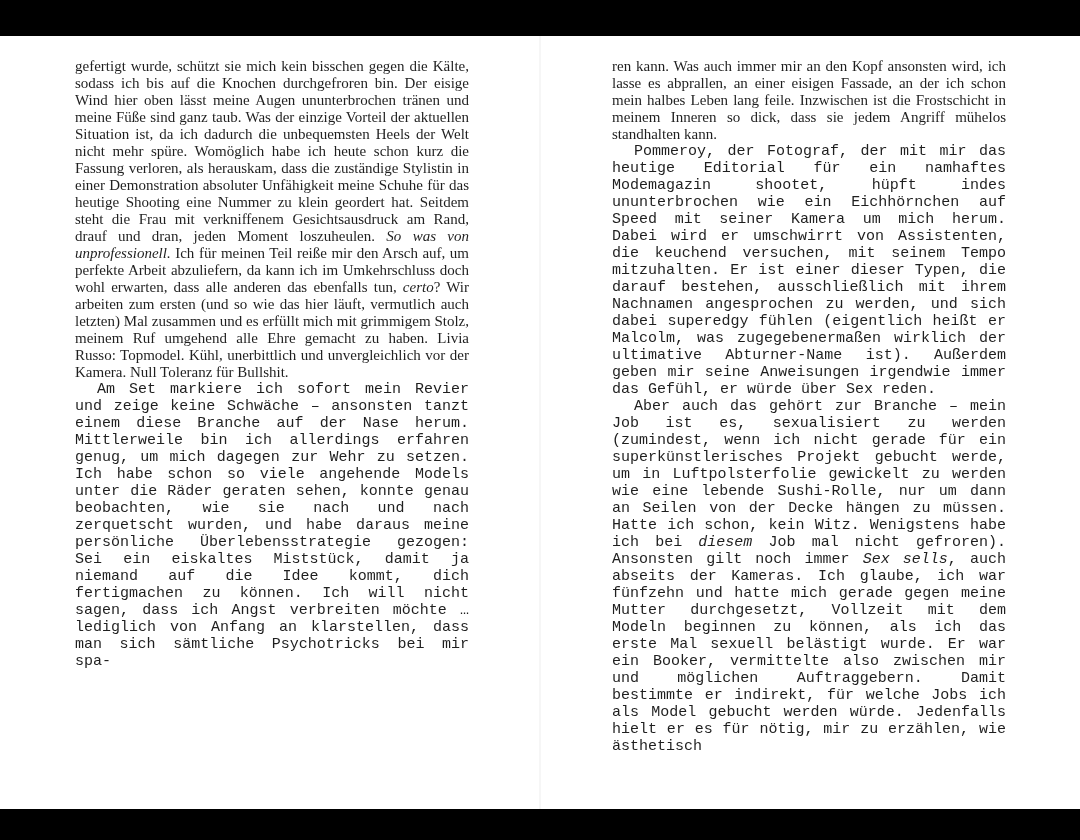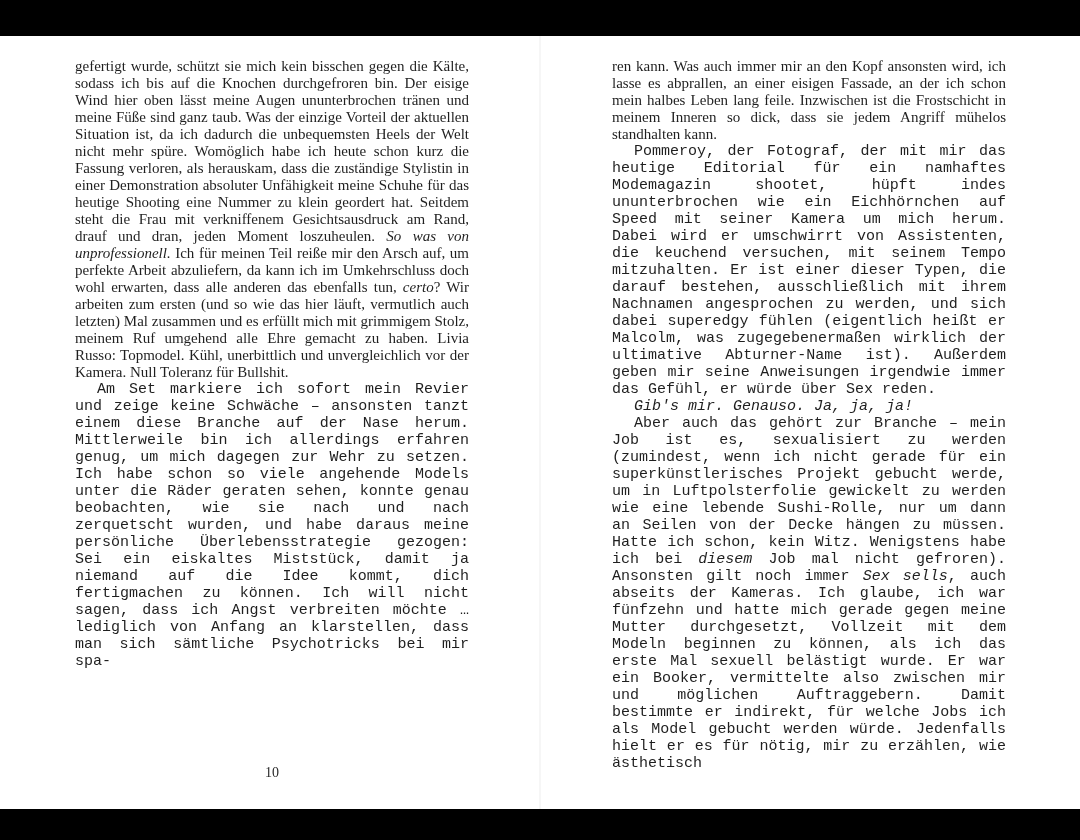--- a/index.html
+++ b/index.html
@@ -66,26 +66,24 @@
 <div class="letterbox top"></div>
 
 <div class="spread">
   <div class="gutter"></div>
 
   <div class="page left-page">
     <div class="text-col">
         <p class="para"><span class="">gefertigt wurde, schützt sie mich kein bisschen gegen die Kälte, sodass ich bis auf die Knochen durchgefroren bin. Der eisige Wind hier oben lässt meine Augen ununterbrochen tränen und meine Füße sind ganz taub. Was der einzige Vorteil der aktuellen Situation ist, da ich dadurch die unbequemsten Heels der Welt nicht mehr spüre. Womöglich habe ich heute schon kurz die Fassung verloren, als herauskam, dass die zuständige Stylistin in einer Demonstration absoluter Unfähigkeit meine Schuhe für das heutige Shooting eine Nummer zu klein geordert hat. Seitdem steht die Frau mit verkniffenem Gesichtsausdruck am Rand, drauf und dran, jeden Moment loszuheulen. </span><span class="italic">So was von unprofessionell.</span><span class=""> Ich für meinen Teil reiße mir den Arsch auf, um perfekte Arbeit abzuliefern, da kann ich im Umkehrschluss doch wohl erwarten, dass alle anderen das ebenfalls tun, </span><span class="italic">certo</span><span class="">? Wir arbeiten zum ersten (und so wie das hier läuft, vermutlich auch letzten) Mal zusammen und es erfüllt mich mit grimmigem Stolz, meinem Ruf umgehend alle Ehre gemacht zu haben. Livia Russo: Topmodel. Kühl, unerbittlich und unvergleichlich vor der Kamera. Null Toleranz für Bullshit.</span></p>
         <p class="para indent"><span class="">Am Set markiere ich sofort mein Revier und zeige keine Schwäche – ansonsten tanzt einem diese Branche auf der Nase herum. Mittlerweile bin ich allerdings erfahren genug, um mich dagegen zur Wehr zu setzen. Ich habe schon so viele angehende Models unter die Räder geraten sehen, konnte genau beobachten, wie sie nach und nach zerquetscht wurden, und habe daraus meine persönliche Überlebensstrategie gezogen: Sei ein eiskaltes Miststück, damit ja niemand auf die Idee kommt, dich fertigmachen zu können. Ich will nicht sagen, dass ich Angst verbreiten möchte … lediglich von Anfang an klarstellen, dass man sich sämtliche Psychotricks bei mir spa-</span></p>
       </div>
-    <div class="page-number">10</div>
   </div>
 
   <div class="page right-page">
     <div class="text-col">
         <p class="para"><span class="">ren kann. Was auch immer mir an den Kopf ansonsten wird, ich lasse es abprallen, an einer eisigen Fassade, an der ich schon mein halbes Leben lang feile. Inzwischen ist die Frostschicht in meinem Inneren so dick, dass sie jedem Angriff mühelos standhalten kann.</span></p>
         <p class="para indent"><span class="">Pommeroy, der Fotograf, der mit mir das heutige Editorial für ein namhaftes Modemagazin shootet, hüpft indes ununterbrochen wie ein Eichhörnchen auf Speed mit seiner Kamera um mich herum. Dabei wird er umschwirrt von Assistenten, die keuchend versuchen, mit seinem Tempo mitzuhalten. Er ist einer dieser Typen, die darauf bestehen, ausschließlich mit ihrem Nachnamen angesprochen zu werden, und sich dabei superedgy fühlen (eigentlich heißt er Malcolm, was zugegebenermaßen wirklich der ultimative Abturner-Name ist). Außerdem geben mir seine Anweisungen irgendwie immer das Gefühl, er würde über Sex reden.</span></p>
-        <p class="para indent"><span class="italic">Gib's mir. Genauso. Ja, ja, ja!</span></p>
         <p class="para indent"><span class="">Aber auch das gehört zur Branche – mein Job ist es, sexualisiert zu werden (zumindest, wenn ich nicht gerade für ein superkünstlerisches Projekt gebucht werde, um in Luftpolsterfolie gewickelt zu werden wie eine lebende Sushi-Rolle, nur um dann an Seilen von der Decke hängen zu müssen. Hatte ich schon, kein Witz. Wenigstens habe ich bei </span><span class="italic">diesem</span><span class=""> Job mal nicht gefroren). Ansonsten gilt noch immer </span><span class="italic">Sex sells</span><span class="">, auch abseits der Kameras. Ich glaube, ich war fünfzehn und hatte mich gerade gegen meine Mutter durchgesetzt, Vollzeit mit dem Modeln beginnen zu können, als ich das erste Mal sexuell belästigt wurde. Er war ein Booker, vermittelte also zwischen mir und möglichen Auftraggebern. Damit bestimmte er indirekt, für welche Jobs ich als Model gebucht werden würde. Jedenfalls hielt er es für nötig, mir zu erzählen, wie ästhetisch</span></p>
       </div>
   </div>
 </div>
 
 <div class="letterbox bottom"></div>
 
 </body></html>

